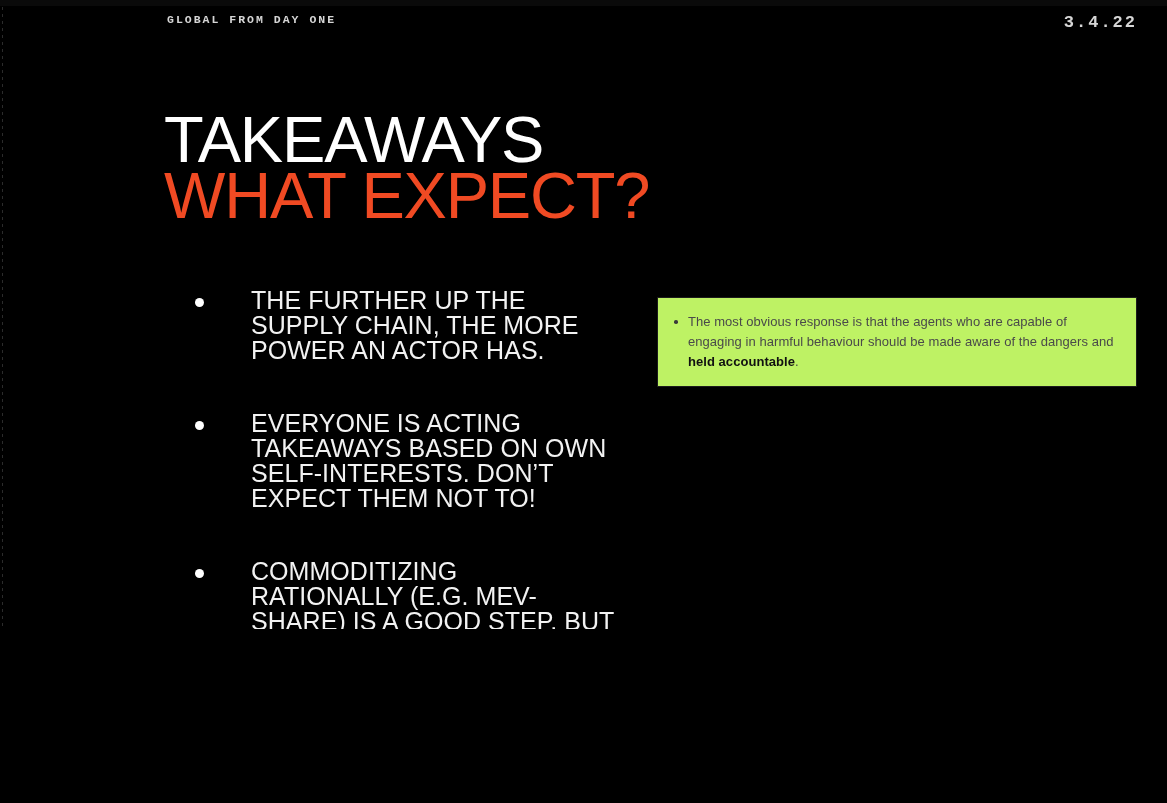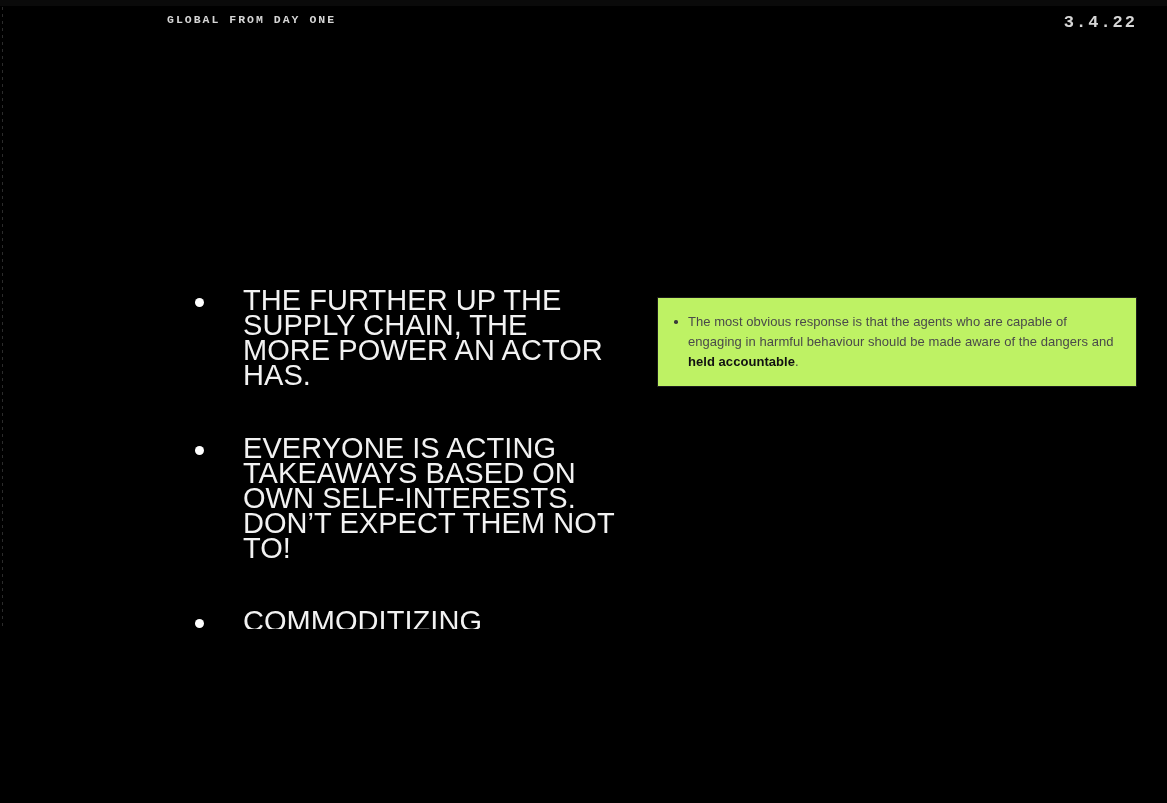--- a/index.html
+++ b/index.html
@@ -108,26 +108,27 @@
     position: absolute;
     left: 9px;
     top: 10px;
     width: 9px;
     height: 9px;
     border-radius: 50%;
     background: #ffffff;
   }
   .bullet-text {
     font-family: "Liberation Sans", sans-serif;
-    font-size: 29px;
+    font-size: 25px;
     line-height: 25px;
     font-weight: 400;
     letter-spacing: 0.05px;
     color: #f2f2f2;
     display: block;
+    margin-left: 8px;
   }
 
   
   .callout {
     position: absolute;
     left: 657px;
     top: 297px;
     width: 480px;
     box-sizing: border-box;
     background: #bef264;
@@ -164,20 +165,24 @@
 
 <div class="slide">
 
   <div class="edge-guide"></div>
   <div class="top-band"></div>
 
   <div class="running-head">GLOBAL FROM DAY ONE</div>
 
   <div class="running-date">3.4.22</div>
 
+  <div class="title-block">
+    <div class="title-line primary">TAKEAWAYS</div>
+    <div class="title-line secondary">WHAT EXPECT?</div>
+  </div>
 
   <div class="bullets">
 
     <div class="bullet-item">
       <span class="bullet-dot"></span>
       <span class="bullet-text">THE FURTHER UP THE SUPPLY CHAIN, THE MORE POWER AN ACTOR HAS.</span>
     </div>
 
     <div class="bullet-item">
       <span class="bullet-dot"></span>

